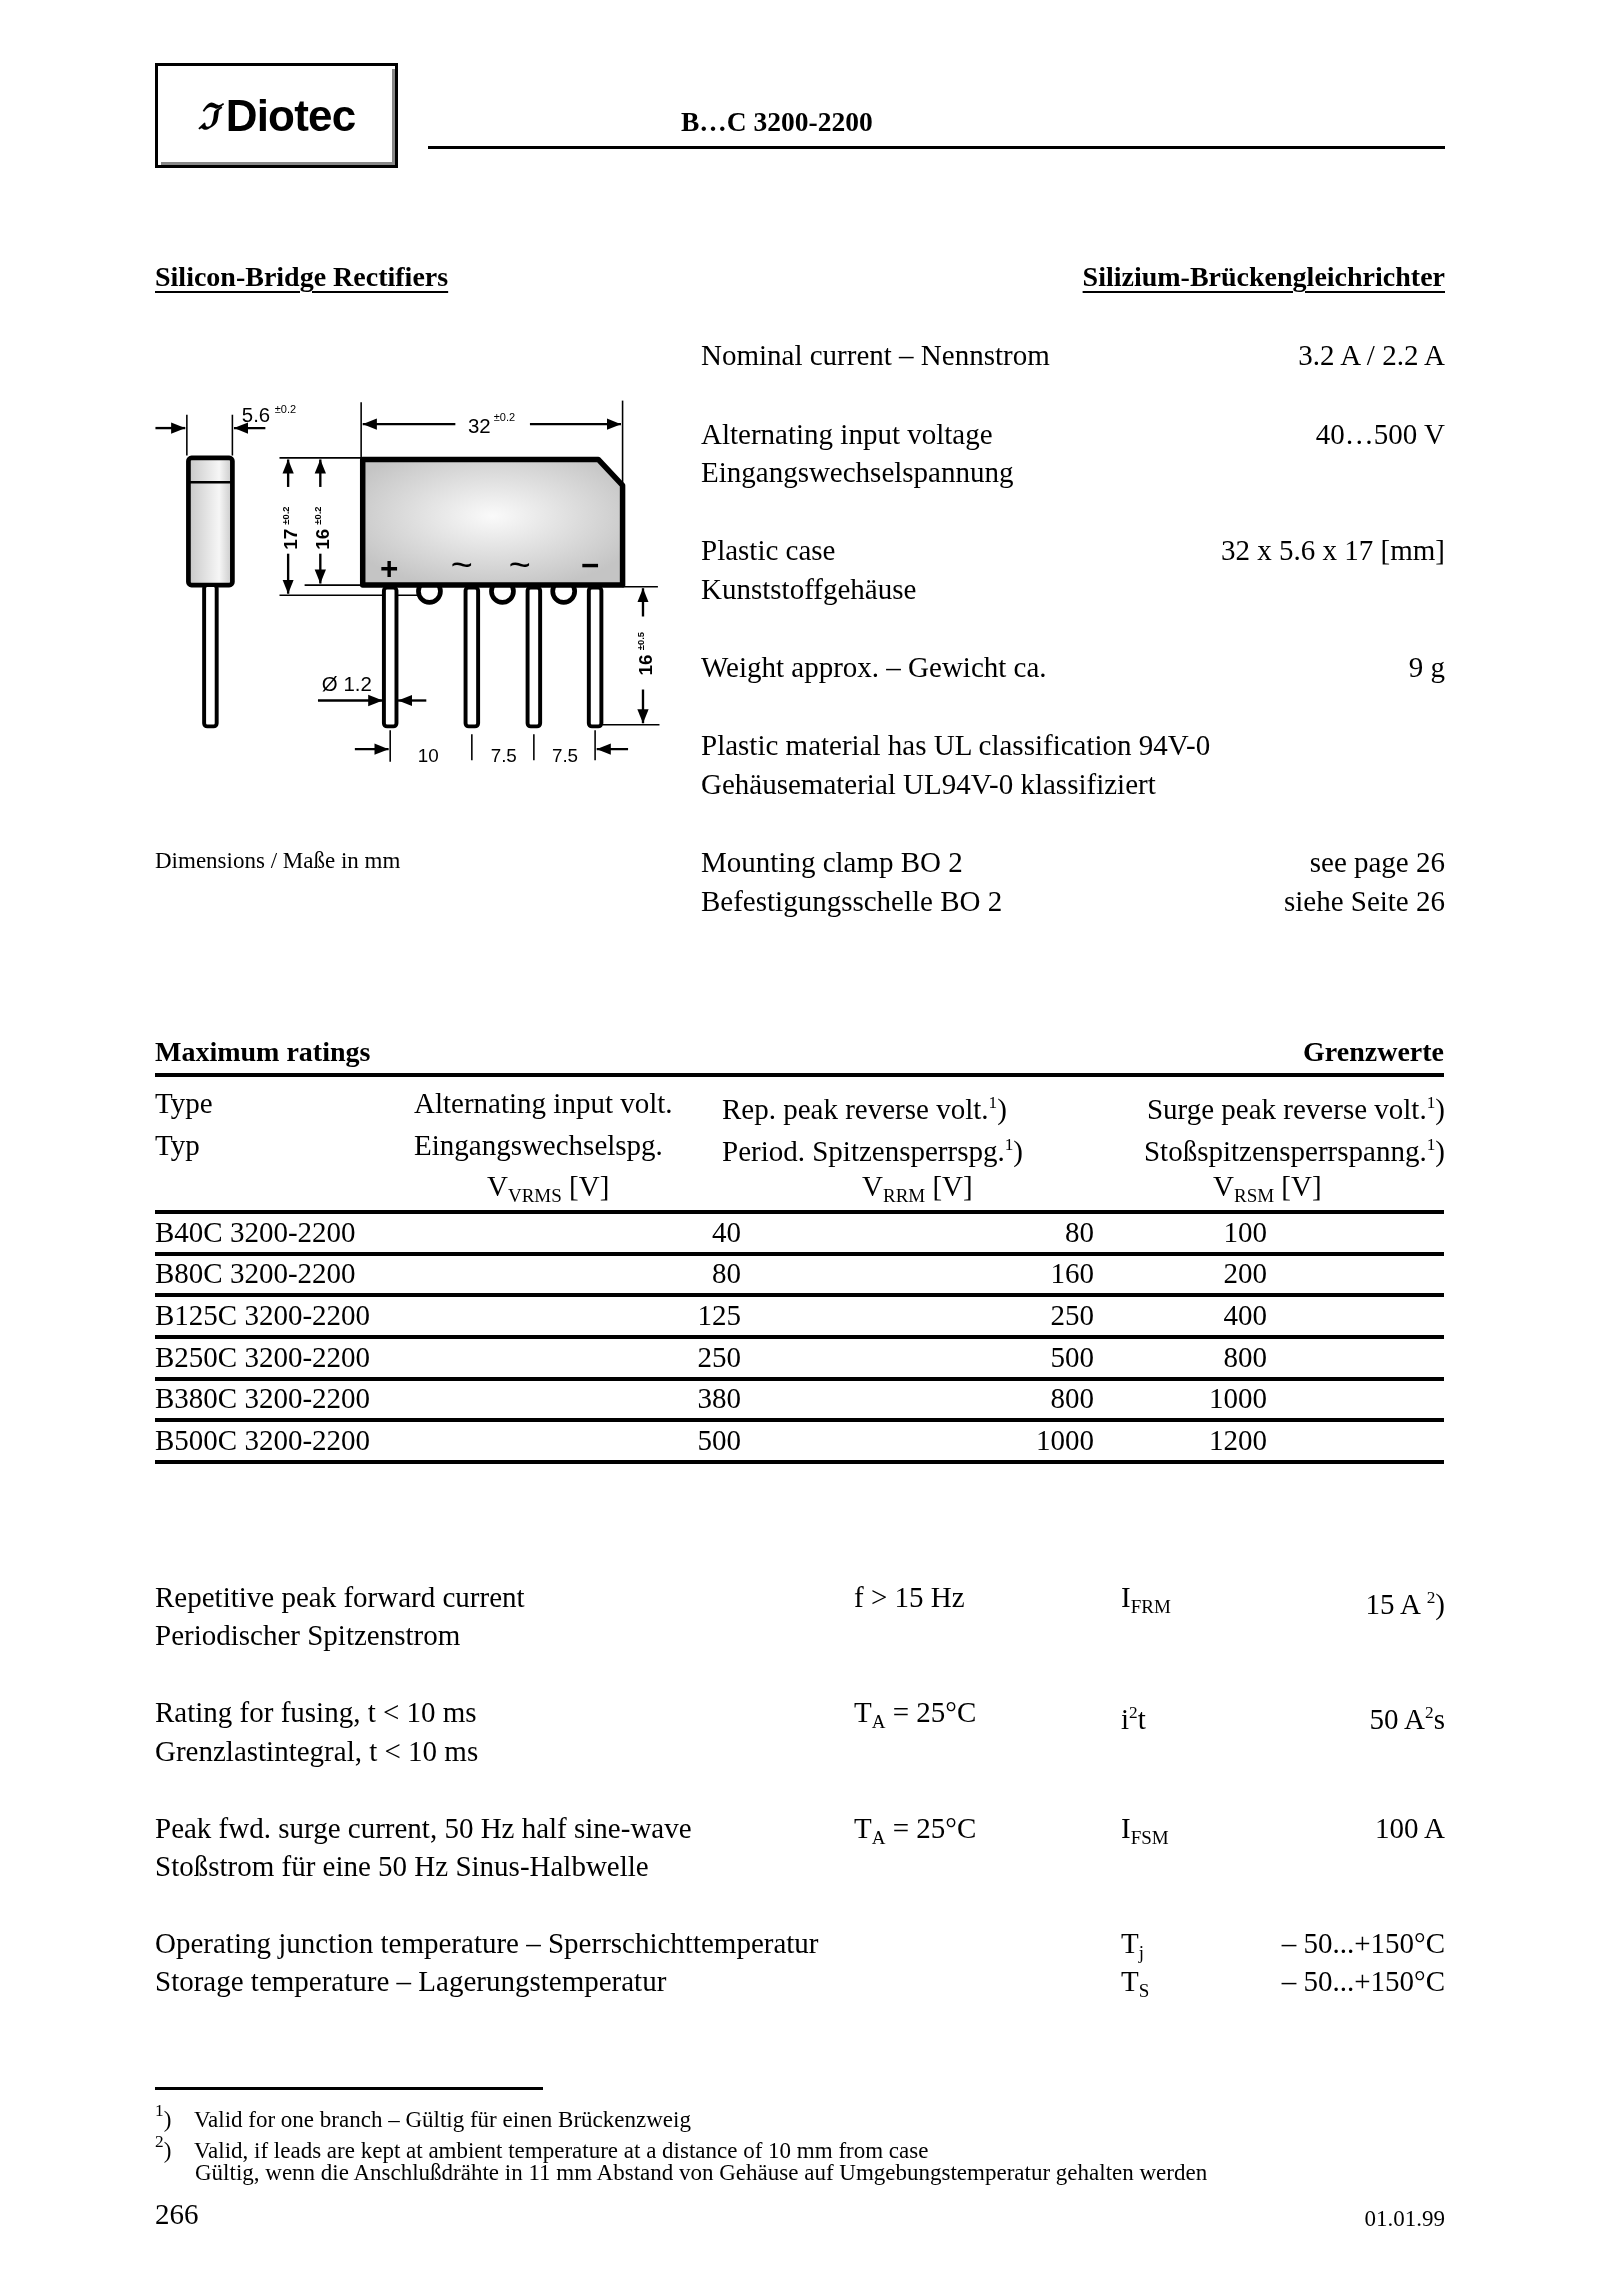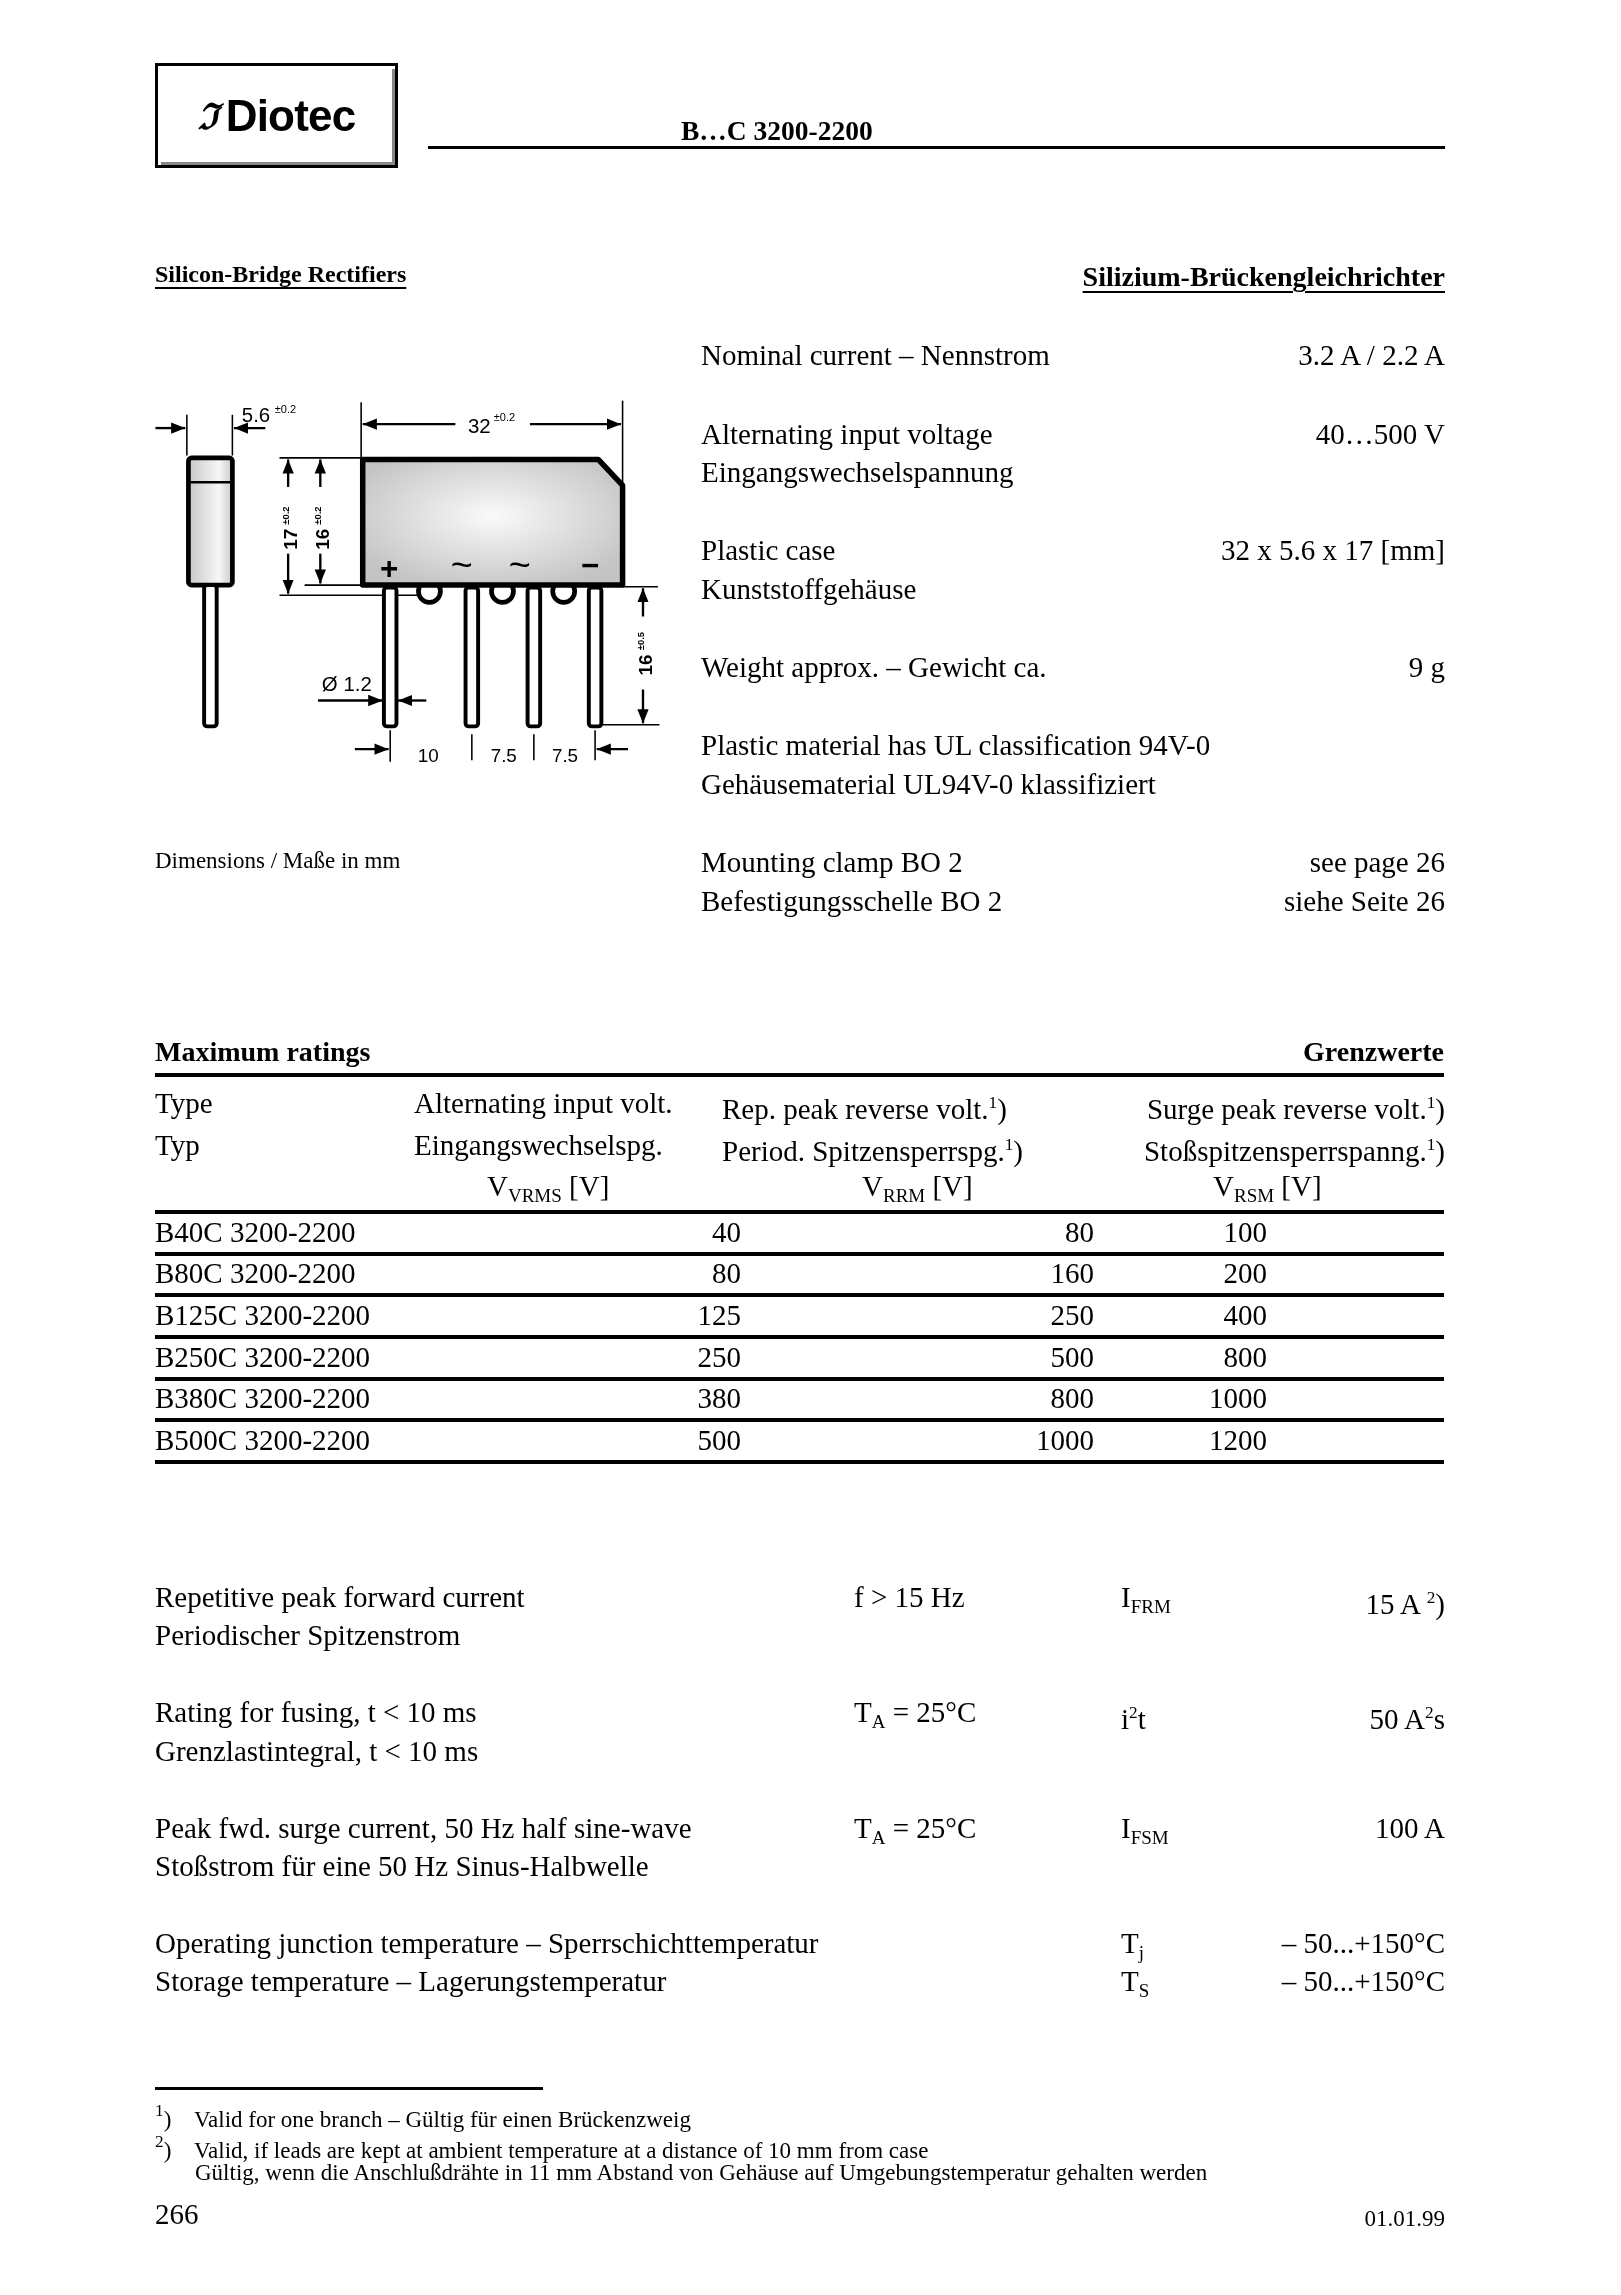--- a/index.html
+++ b/index.html
@@ -7,23 +7,23 @@
          font-family: "Liberation Serif", "DejaVu Serif", serif; color: #000; }
   .abs { position: absolute; }
   .logo-box { left: 155px; top: 63px; width: 243px; height: 105px; border: 3.9px solid #000;
               box-sizing: border-box; background: #fff; }
   .logo-box::after { content: ""; position: absolute; left: 3.1px; top: 3.1px; right: 0; bottom: 0;
               border-right: 3.9px solid #888; border-bottom: 3.9px solid #888; pointer-events: none; }
   .logo-inner { position: absolute; left: 0; right: 0; top: 0; bottom: 0; display: flex;
               align-items: center; justify-content: center; gap: 7.9px; }
   .logo-mark { font-family: "DejaVu Serif", serif; font-size: 36px; font-style: italic; font-weight: bold; }
   .logo-text { font-family: "Liberation Sans", sans-serif; font-weight: bold; font-size: 44px; letter-spacing: -0.8px; text-align: center; }
-  .title { left: 681px; top: 106px; font-size: 27.5px; font-weight: bold; margin-top: 9px; }
+  .title { left: 681px; top: 106px; font-size: 27.5px; font-weight: bold; }
   .title-rule { left: 428px; top: 146px; width: 1017px; height: 3.1px; background: #000; }
-  .h-left { left: 155px; top: 261px; font-size: 24px; font-weight: bold; text-decoration: underline; text-underline-offset: 4.7px; text-decoration-thickness: 2.4px; }
+  .h-left { left: 155px; top: 261px; font-size: 28px; font-weight: bold; text-decoration: underline; text-underline-offset: 4.7px; text-decoration-thickness: 2.4px; }
   .h-right { right: 177px; top: 261px; font-size: 28px; font-weight: bold; text-decoration: underline; text-underline-offset: 4.7px; text-decoration-thickness: 2.4px; }
   .spec { font-size: 29px; line-height: 39px; }
   .spec-label { left: 701px; font-family: Liberation Serif, serif; }
   .spec-val { right: 177px; text-align: right; }
   .caption { left: 155px; top: 848px; font-size: 23px; }
   .diagram { left: 0; top: 0; width: 1622px; height: 864px; pointer-events: none; }
   .mr-head { left: 155px; top: 1036px; width: 1289px; font-size: 28px; font-weight: bold; }
   .mr-head .r { position: absolute; right: 0; top: 0; }
   .rule-thick { height: 3.9px; background: #000; left: 155px; width: 1289px; }
   .th { font-size: 29px; line-height: 42px; position: absolute; white-space: nowrap; }

